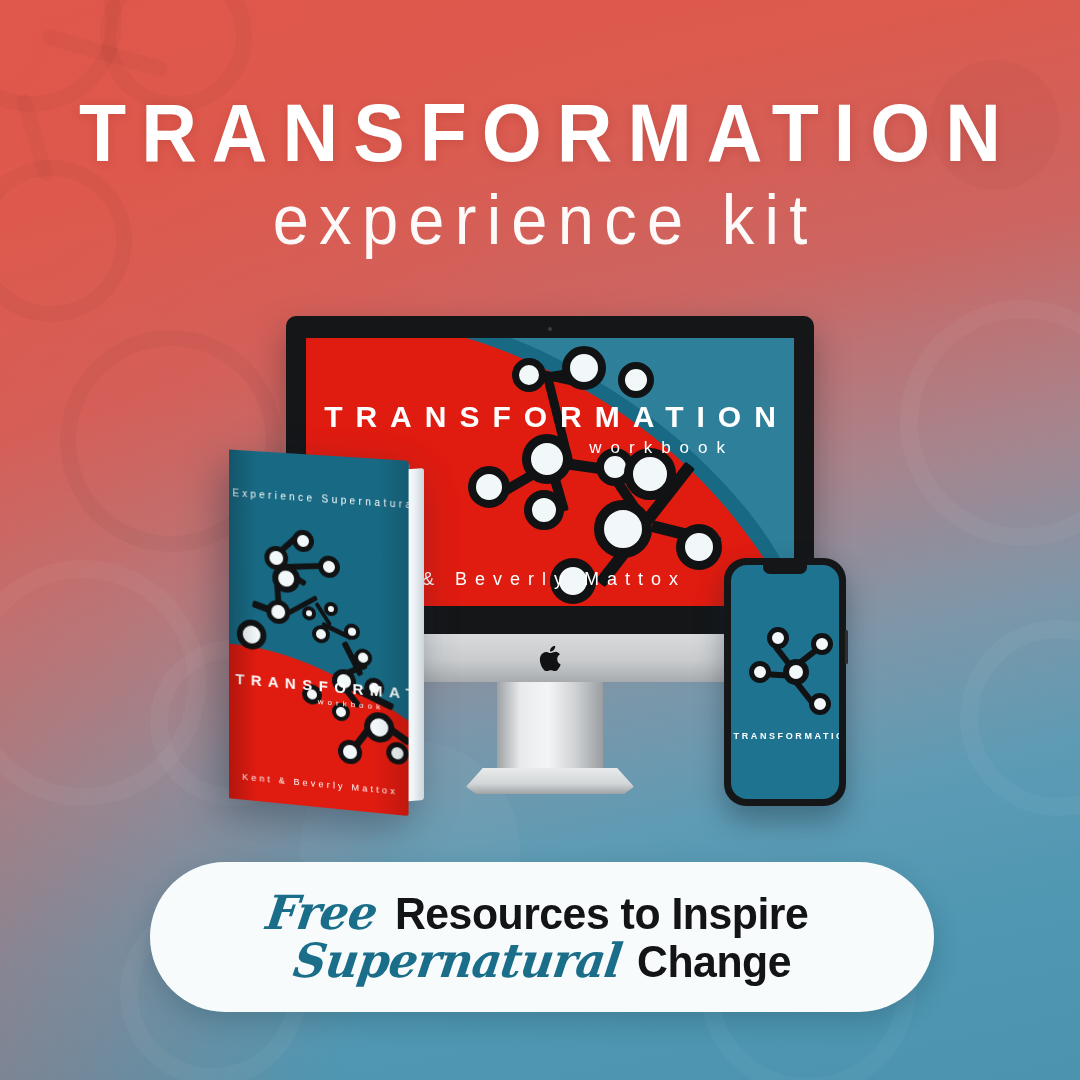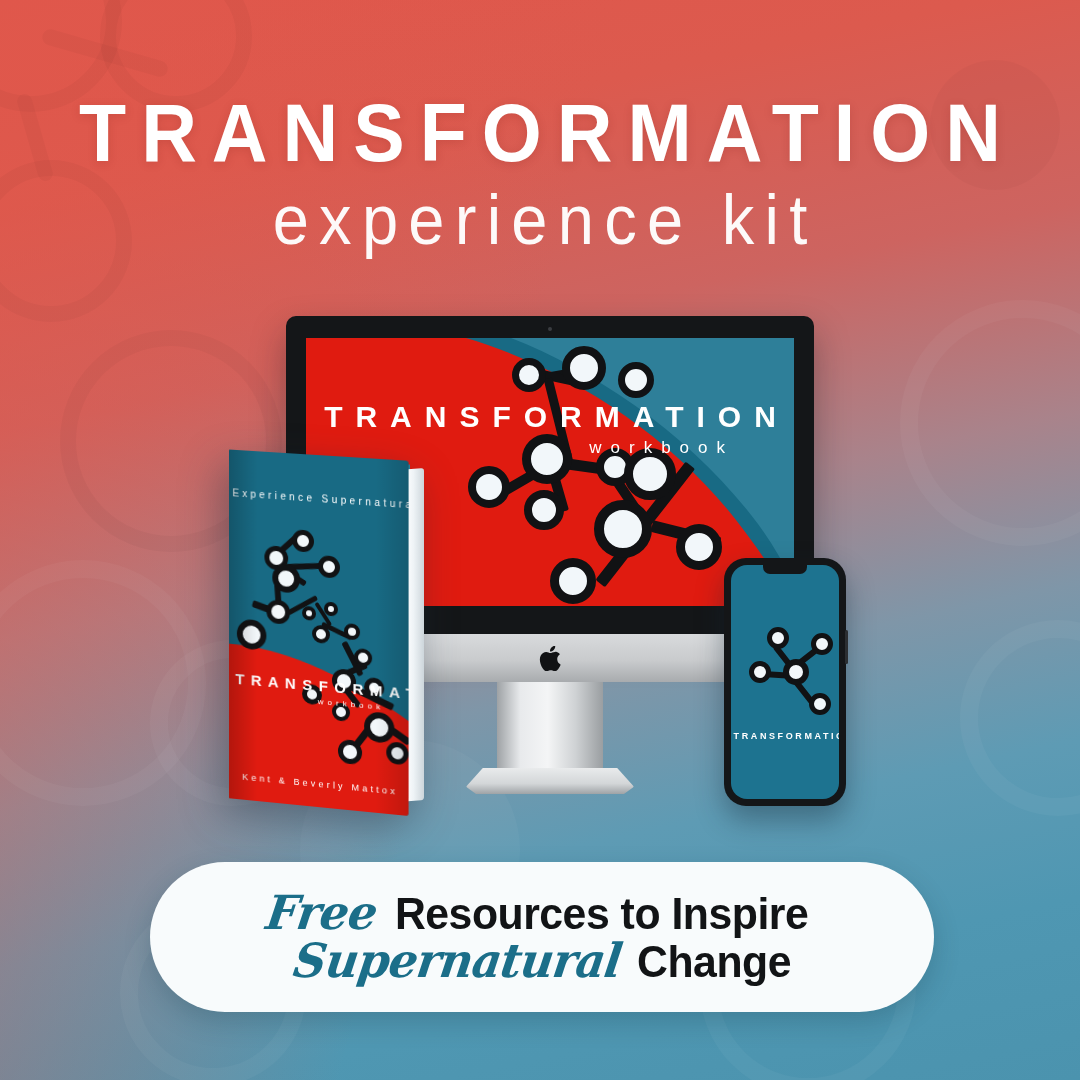--- a/index.html
+++ b/index.html
@@ -216,20 +216,21 @@
         <div class="mol-dot" style="left:162px;top:128px;width:42px;height:42px;border-width:8px;"></div>
         <div class="mol-dot" style="left:218px;top:152px;width:40px;height:40px;border-width:8px;"></div>
         <div class="mol-dot" style="left:318px;top:110px;width:52px;height:52px;border-width:9px;"></div>
         <div class="mol-dot" style="left:288px;top:162px;width:58px;height:58px;border-width:10px;"></div>
         <div class="mol-dot" style="left:370px;top:186px;width:46px;height:46px;border-width:9px;"></div>
         <div class="mol-dot" style="left:244px;top:220px;width:46px;height:46px;border-width:9px;"></div>
       </div>
 
       <div class="c-title" style="left:0;right:0;top:62px;text-align:center;font-size:30px;letter-spacing:13px;text-indent:13px;">TRANSFORMATION</div>
       <div class="c-sub" style="left:0;right:60px;top:100px;text-align:right;font-size:17px;letter-spacing:9px;text-indent:9px;">workbook</div>
+      <div class="c-sub" style="left:0;right:0;bottom:16px;text-align:center;font-size:18px;letter-spacing:8px;text-indent:8px;">&amp; Beverly Mattox</div>
     </div>
 
     <div class="imac-chin">
       <svg class="apple" viewBox="0 0 22 25">
         <path d="M14.9,3.7c.9-1.1,1.5-2.6,1.3-4.1-1.3.05-2.9.9-3.8,2-.8,1-1.6,2.5-1.4,4,1.5.1,3-.8,3.9-1.9z
                  M16.2,5.9c-2.1-.1-3.9,1.2-4.9,1.2-1,0-2.5-1.2-4.2-1.1-2.1.03-4.1,1.25-5.2,3.2-2.2,3.9-.6,9.6,1.6,12.8
                  1.1,1.55,2.4,3.3,4.1,3.25 1.6-.07 2.3-1.05 4.2-1.05 1.9,0 2.5,1.05 4.2,1.02 1.75-.03 2.85-1.6 3.9-3.15
                  1.25-1.8,1.75-3.55,1.78-3.65-.04-.03-3.4-1.33-3.44-5.25-.03-3.28,2.65-4.85,2.78-4.93-1.5-2.25-3.9-2.5-4.75-2.55z" fill="#111214"></path>
       </svg>
     </div>

